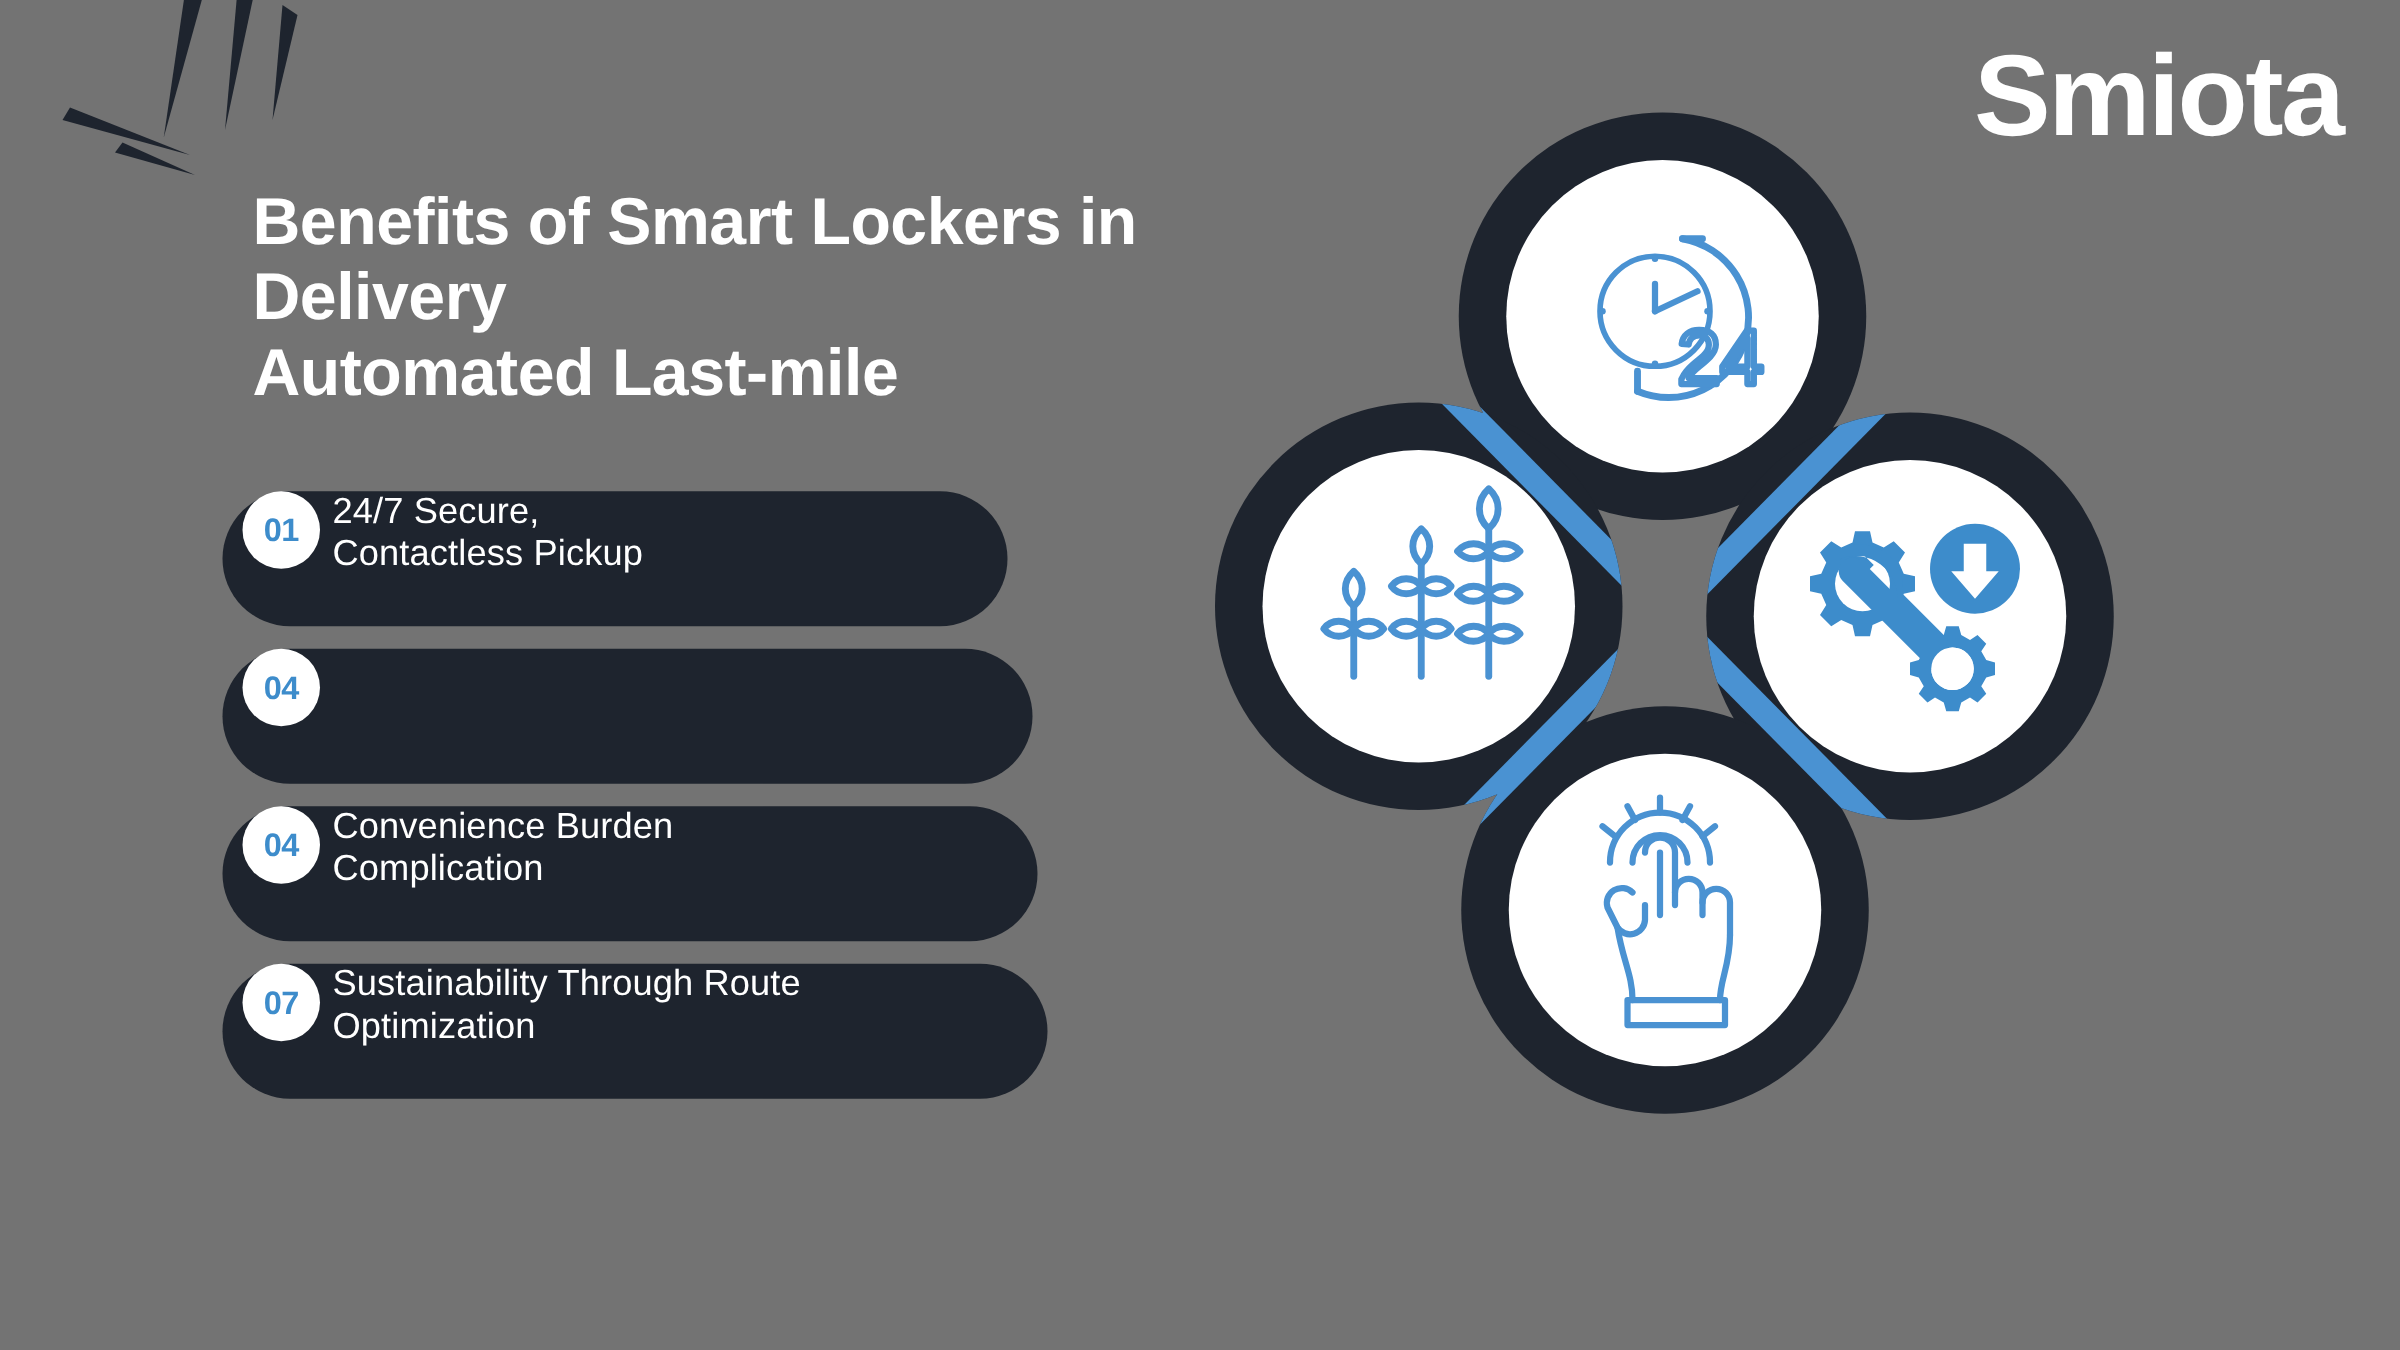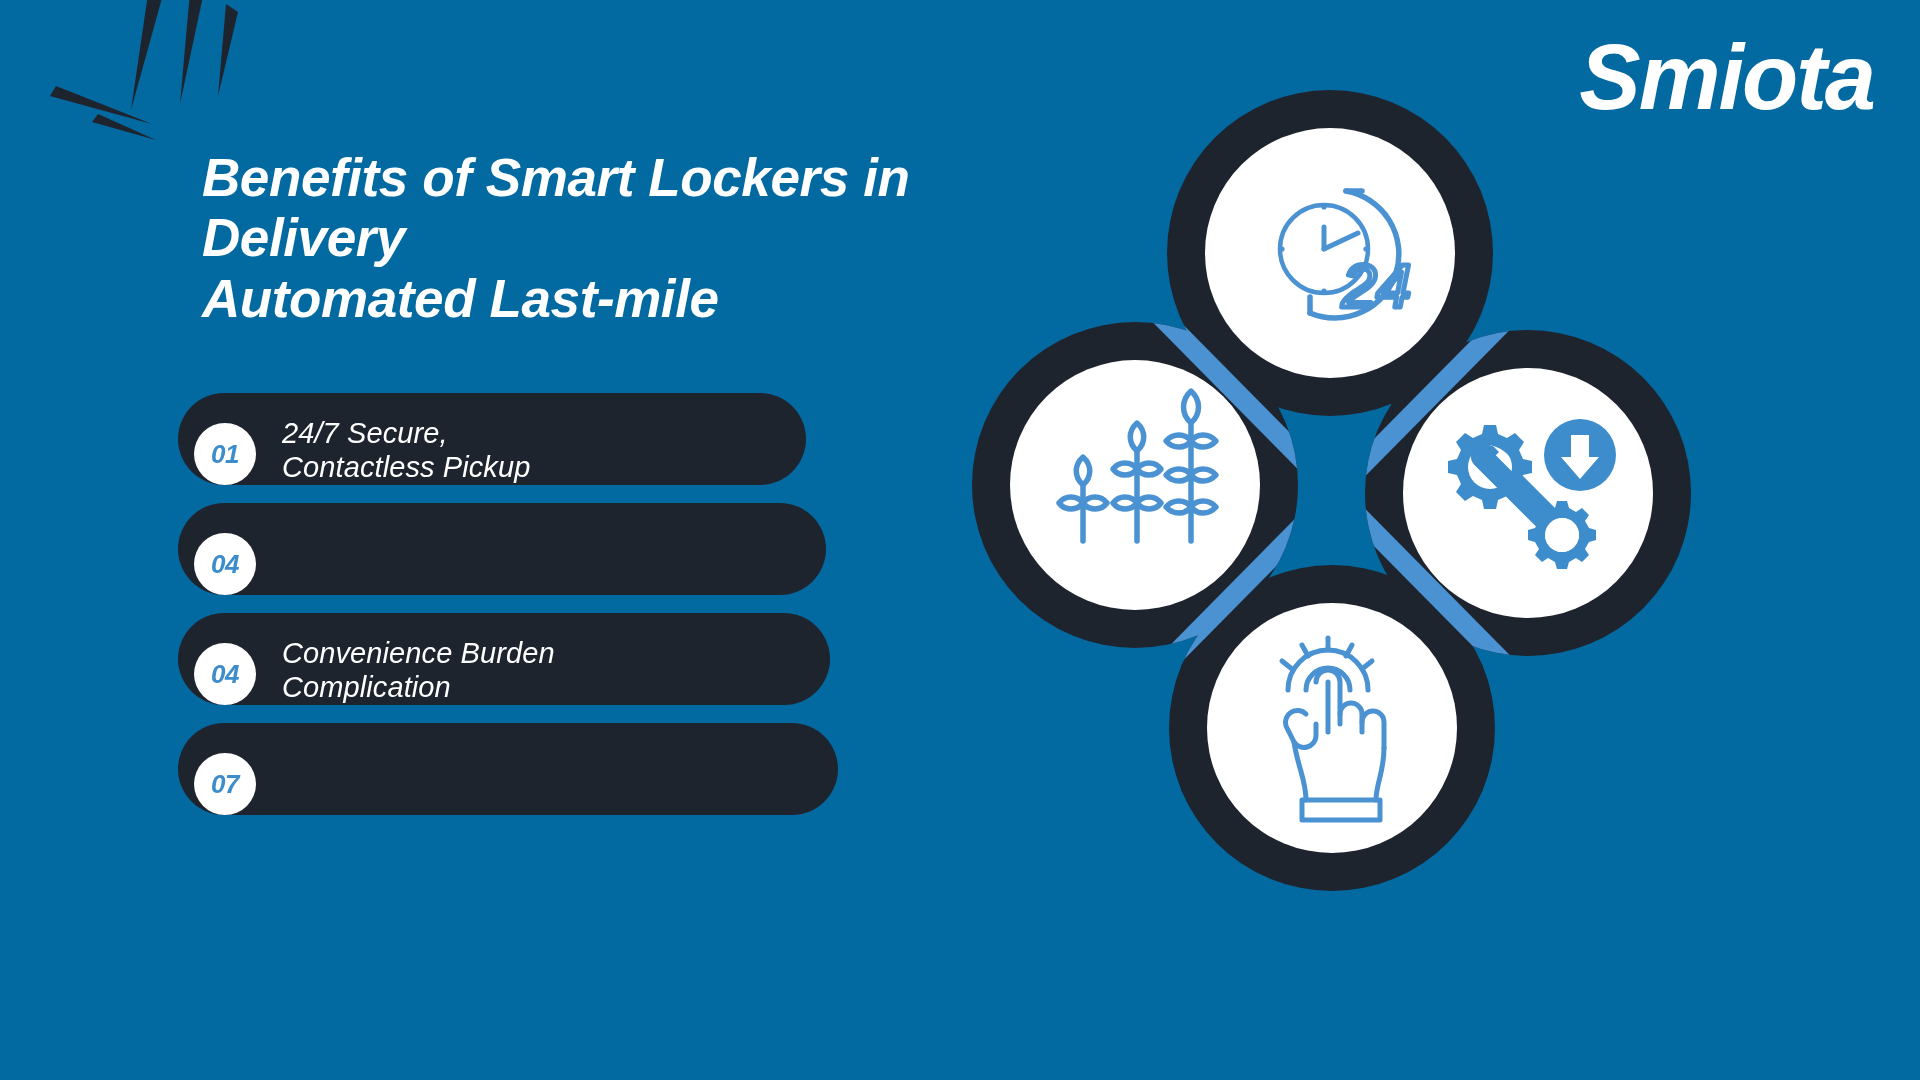--- a/index.html
+++ b/index.html
@@ -6,23 +6,22 @@
   html, body {
     margin: 0;
     padding: 0;
     background: #ffffff;
   }
   .slide {
     position: relative;
     width: 1920px;
     height: 1080px;
     overflow: hidden;
-    background: #0369a1;
+    background: #737373;
     font-family: "Liberation Sans", sans-serif;
-    font-style: italic;
   }
 
   
   .logo {
     position: absolute;
     top: 22px;
     right: 46px;
     display: flex;
     align-items: center;
     height: 110px;
@@ -63,28 +62,27 @@
   
   .benefits {
     position: absolute;
     left: 178px;
     top: 393px;
     width: 880px;
   }
   .pill {
     position: relative;
     display: flex;
-    align-items: flex-end;
+    align-items: flex-start;
     background: #1e242e;
     border-radius: 70px;
-    height: 92px;
+    height: 108px;
     margin-bottom: 18px;
     padding-left: 16px;
     box-sizing: border-box;
-    gap: 16px;
   }
   .pill-1 { width: 628px; }
   .pill-2 { width: 648px; }
   .pill-3 { width: 652px; }
   .pill-4 { width: 660px; }
 
   .badge {
     flex: 0 0 auto;
     width: 62px;
     height: 62px;
@@ -158,20 +156,22 @@
     </div>
 
     <div class="pill pill-3">
       <div class="badge">04</div>
       <div class="pill-label">Convenience Burden
 Complication</div>
     </div>
 
     <div class="pill pill-4">
       <div class="badge">07</div>
+      <div class="pill-label">Sustainability Through Route
+Optimization</div>
     </div>
 
   </div>
 
   <div class="cluster">
     <svg width="900" height="810" viewBox="0 0 900 810">
 
       <g>
         <circle cx="450" cy="168" r="163" fill="#1e242e"></circle>
         <circle cx="255" cy="400" r="163" fill="#1e242e"></circle>

